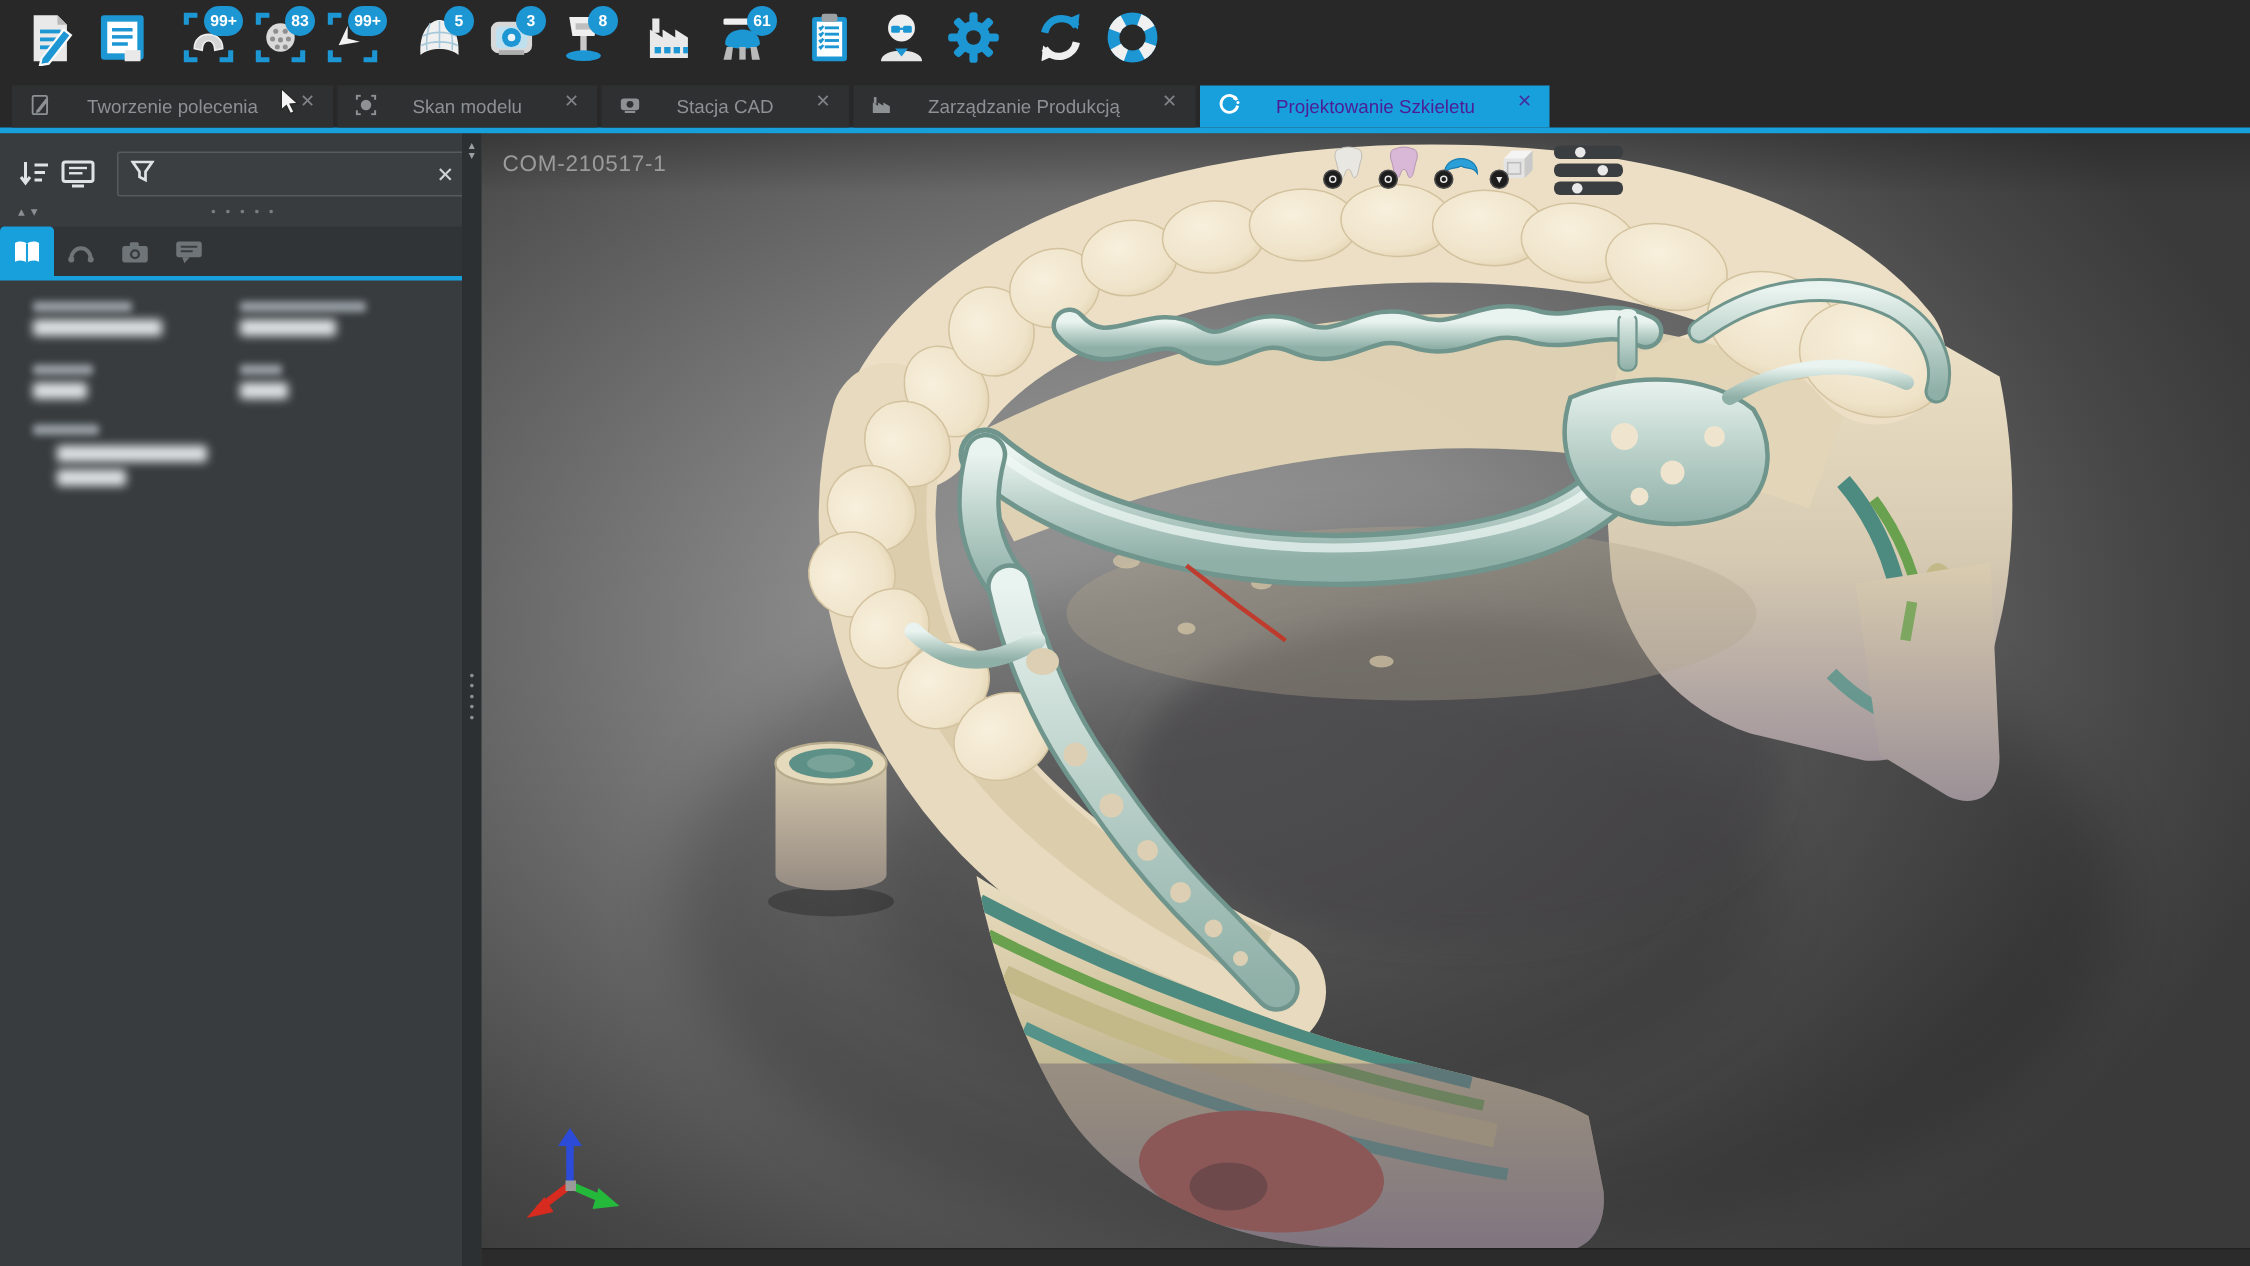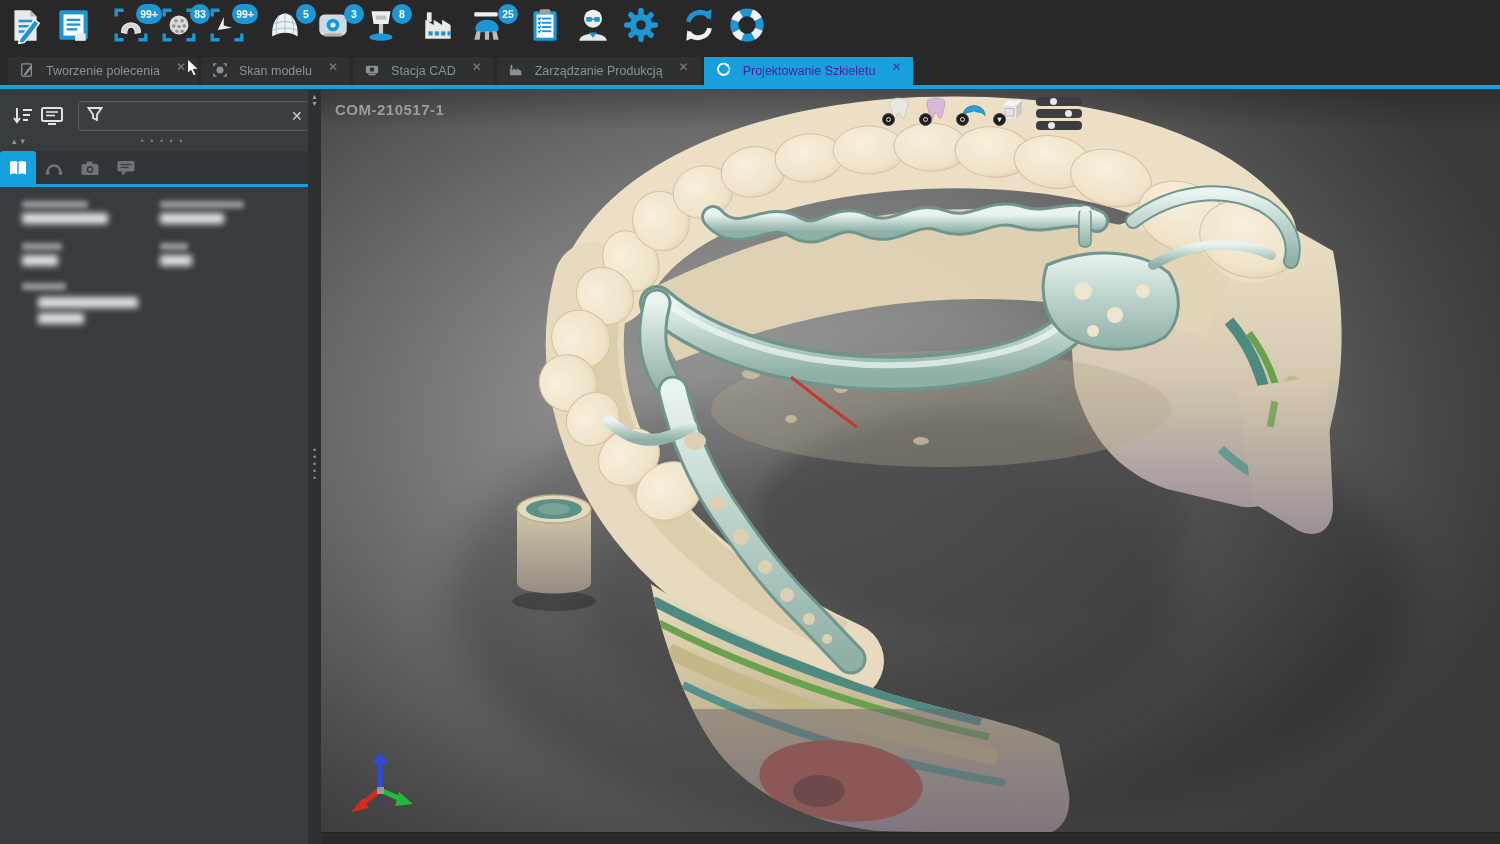--- a/index.html
+++ b/index.html
@@ -1,30 +1,30 @@
 <!DOCTYPE html>
 <html><head>
 <meta charset="utf-8">
 <style>
   * { box-sizing: border-box; margin: 0; padding: 0; }
   html,body { width:1500px; height:844px; overflow:hidden; background:#282828;
     font-family:"Liberation Sans", sans-serif; }
 
   
   .top-toolbar { height:54px; display:flex; align-items:center; padding-left:6px; background:#282828; }
-  .tb-btn { width:46px; height:46px; position:relative; display:flex; align-items:center; justify-content:flex-start;
+  .tb-btn { width:46px; height:46px; position:relative; display:flex; align-items:center; justify-content:flex-end;
     cursor:pointer; flex:0 0 auto; margin-right:2px; }
   .tb-btn.group-start { margin-left:10px; }
   .badge { position:absolute; top:0px; right:-4px; min-width:20px; height:20px; border-radius:10px;
     background:#1d96d4; color:#fff; font-size:10.5px; font-weight:bold; line-height:20px; text-align:center;
     padding:0 4px; }
 
   
   .tab-bar { height:31px; display:flex; align-items:flex-end; padding-left:8px; background:#282828; gap:3px; }
-  .tab { height:28px; display:flex; align-items:center; gap:12px; padding:0 12px; background:#2e3031;
+  .tab { height:28px; display:flex; align-items:center; gap:24px; padding:0 12px; background:#2e3031;
     color:#8d9194; font-size:12.5px; cursor:pointer; white-space:nowrap; }
   .tab.active { background:#18a0dd; color:#4c1d95; }
   .tab .tab-close { font-size:12px; margin-left:4px; opacity:.85; align-self:flex-start; padding-top:3px; }
   .tab-underline { height:4px; background:#18a0dd; }
 
   
   .main { display:flex; height:755px; }
 
   
   .sidebar { width:308px; background:#383c3f; position:relative; flex:0 0 auto; }
@@ -47,21 +47,21 @@
 
   
   .splitter { width:13px; background:#2d3033; position:relative; cursor:col-resize; flex:0 0 auto; }
   .splitter .spl-arrows { position:absolute; top:4px; left:0; width:13px; text-align:center; color:#9aa0a5;
     font-size:8px; line-height:7px; cursor:pointer; }
   .splitter .spl-handle { position:absolute; top:358px; left:0; width:13px; text-align:center; color:#8a9095;
     font-size:9px; line-height:7px; }
 
   
   .viewport { flex:1; position:relative; overflow:hidden;
-    background: radial-gradient(ellipse 780px 540px at 38% 44%, #9b9b9b 0%, #878787 30%, #646464 60%, #474747 85%, #3a3a3a 100%); font-weight: bold; }
+    background: radial-gradient(ellipse 780px 540px at 38% 44%, #9b9b9b 0%, #878787 30%, #646464 60%, #474747 85%, #3a3a3a 100%); }
   .vp-top-shade { position:absolute; top:0; left:0; right:0; height:40px;
     background:linear-gradient(180deg, rgba(20,20,20,.30), rgba(20,20,20,0)); pointer-events:none; }
   .vp-label { position:absolute; top:12px; left:14px; color:#9b9b9b; font-size:15px; letter-spacing:.5px; z-index:5; }
   .vp-toolbar { position:absolute; top:6px; left:563px; display:flex; align-items:flex-start; gap:5px; z-index:5; }
   .vp-toggle { position:relative; width:32px; height:28px; display:flex; align-items:center; justify-content:center; cursor:pointer; }
   .vp-toggle .toggle-dot { position:absolute; left:-2px; bottom:-3px; width:13px; height:13px; border-radius:50%;
     background:#1d1d1d; border:1.5px solid #4a4a4a; display:flex; align-items:center; justify-content:center; }
   .vp-toggle .toggle-dot i { width:5px; height:5px; border-radius:50%; border:1.5px solid #e8e8e8; display:block; }
   .vp-toggle .toggle-dot.chev { color:#e8e8e8; font-size:8px; font-style:normal; line-height:8px; }
   .vp-sliders { display:flex; flex-direction:column; gap:3px; margin-left:4px; margin-top:2px; }
@@ -221,21 +221,21 @@
       <svg width="38" height="38" viewBox="0 0 36 36">
           <rect x="6" y="6" width="22" height="4" rx="1" fill="#efefef"></rect>
           <path d="M7 22 C7 10 29 10 29 22 c0 4 -22 4 -22 0z" fill="#1d96d4"></path>
           <g fill="#b9b9b9">
             <path d="M8 24 l-2 8 h5 l1-8z"></path>
             <path d="M16 24 h4 v8 h-4z"></path>
             <path d="M27 24 l2 8 h-5 l-1-8z"></path>
           </g>
         </svg>
     </span>
-    <span class="badge">25</span>
+    <span class="badge">61</span>
   </div>
 
   <div class="tb-btn group-start">
     <span>
       <svg width="38" height="38" viewBox="0 0 36 36">
           <rect x="7" y="5" width="22" height="28" rx="2" fill="#1d96d4"></rect>
           <rect x="10" y="8" width="16" height="22" fill="#fff"></rect>
           <rect x="13" y="3" width="10" height="5" rx="1.5" fill="#9aa0a4"></rect>
           <g fill="#1d96d4">
             <rect x="15" y="11" width="9" height="1.8"></rect>

